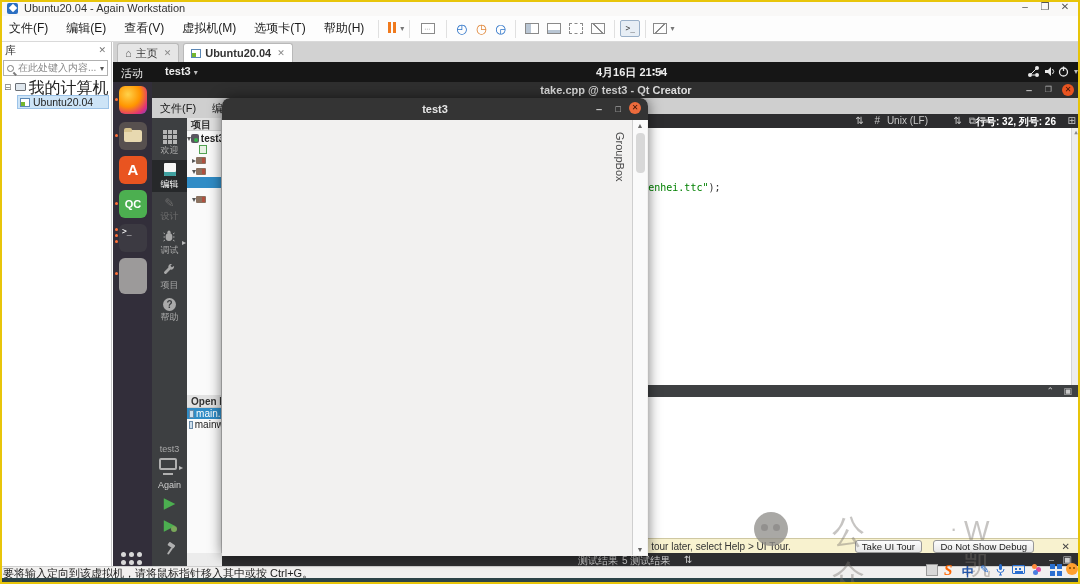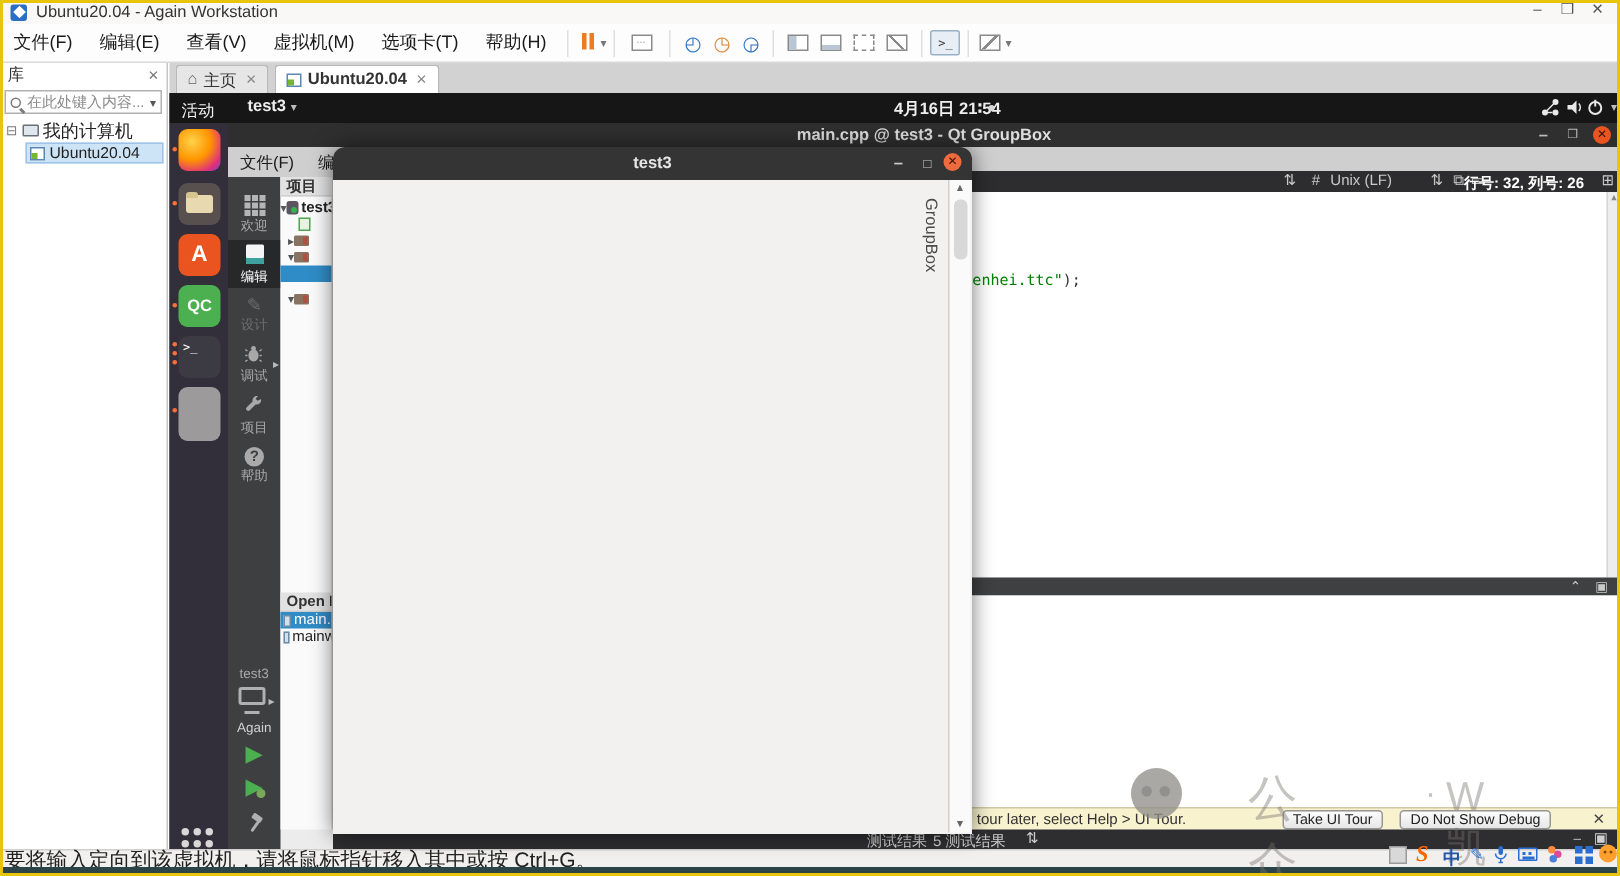--- a/index.html
+++ b/index.html
@@ -60,21 +60,21 @@
   .outarea{position:absolute;left:70px;top:315px;width:858px;height:141px;background:#fff}
   .notif{position:absolute;left:70px;top:456px;width:858px;height:15px;background:#f8f2cf;border-top:1px solid #cfc8a2;font-size:10px;color:#333}
   .nbtn{position:absolute;top:1px;height:13px;line-height:11px;font-size:9.5px;padding:0 6px;background:linear-gradient(#fdfdfd,#e6e6e6);border:1px solid #979797;border-radius:3px;color:#222}
   .qtbottom{position:absolute;left:70px;top:471px;width:858px;height:13px;background:#2e2e30;color:#cfcfcf;font-size:10px}
   
   .t3{left:222px;top:98px;width:426px;height:458px;background:#f2f1f0;border-radius:8px 8px 0 0;box-shadow:0 0 14px rgba(0,0,0,.55);z-index:50}
   .t3title{position:absolute;left:0;top:0;width:426px;height:22px;background:#343434;border-radius:8px 8px 0 0;color:#e6e6e6;font-weight:bold;font-size:11px;text-align:center;line-height:22px}
   .t3sb{position:absolute;right:1px;top:22px;width:15px;height:435px;background:#fafafa;border-left:1px solid #cfcfcf}
   .vtext{writing-mode:vertical-rl;font-size:11px;color:#4a4a4a}
   
-  .vmstatus{left:0;top:566px;width:1080px;height:12px;background:#f1f0ef;border-top:1px solid #cfcfcf;font-size:14px;color:#222;line-height:12px}
+  .vmstatus{left:0;top:566px;width:1080px;height:12px;background:#f1f0ef;border-top:1px solid #cfcfcf;font-size:11px;color:#222;line-height:12px}
   .bottomstrip{left:0;top:578px;width:1080px;height:6px;background:#2c4347}
   .frame{left:0;top:0;width:1080px;height:584px;border:2px solid #e8c50a;z-index:999;pointer-events:none}
   .wm{z-index:60;pointer-events:none;color:rgba(118,115,110,.42)}
   .run{color:#4caf50;font-size:15px;line-height:14px}
   .chev{font-size:8px;color:#bbb}
 </style>
 </head>
 <body>
 
 <div class="abs vm-titlebar">
@@ -138,21 +138,21 @@
     <span style="float:right;color:#777;font-size:9px">✕</span>
   </div>
   <div style="margin:2px 3px;height:16px;border:1px solid #b0b0b0;background:#fff;display:flex;align-items:center;padding:0 3px">
     <span class="mag"></span>
     <span class="clip" style="color:#8a8a8a;margin-left:4px;flex:1;font-size:10px">在此处键入内容...</span>
     <span class="chev" style="color:#555">▾</span>
   </div>
   <div class="trow" style="height:14px;padding-left:4px;margin-top:4px">
     <span style="color:#777;font-size:9px">⊟</span>
     <span class="moni" style="margin:0 3px"></span>
-    <span style="font-size:12px">我的计算机</span>
+    <span style="font-size:16px">我的计算机</span>
   </div>
   <div class="trow treeselect" style="height:14px;margin-left:17px;margin-top:1px;padding-left:2px;width:92px">
     <span class="vmico" style="margin-right:3px"></span>
     <span style="font-size:10.5px">Ubuntu20.04</span>
   </div>
 </div>
 
 <div class="abs vmscreen">
 
   <div class="ubar">
@@ -208,21 +208,21 @@
         <i style="width:5px;height:5px;border-radius:50%;background:#d8d8d8"></i>
         <i style="width:5px;height:5px;border-radius:50%;background:#d8d8d8"></i>
       <i style="width:5px;height:5px;border-radius:50%;background:#d8d8d8"></i>
         <i style="width:5px;height:5px;border-radius:50%;background:#d8d8d8"></i>
         <i style="width:5px;height:5px;border-radius:50%;background:#d8d8d8"></i>
     </span>
   </div>
 
   <div class="qtwin">
     <div class="qttitle">
-      <span>main.cpp @ test3 - Qt GroupBox</span>
+      <span>take.cpp @ test3 - Qt Creator</span>
       <span style="position:absolute;right:48px;top:0;color:#bbb">–</span>
       <span style="position:absolute;right:28px;top:0;color:#bbb;font-size:8px">❐</span>
       <span class="qtclose" style="right:6px">✕</span>
     </div>
     <div class="qtmenu">
       <span style="padding:0 8px">文件(F)</span>
       <span style="padding:0 8px">编辑(E)</span>
     </div>
 
     <div class="modebar">

